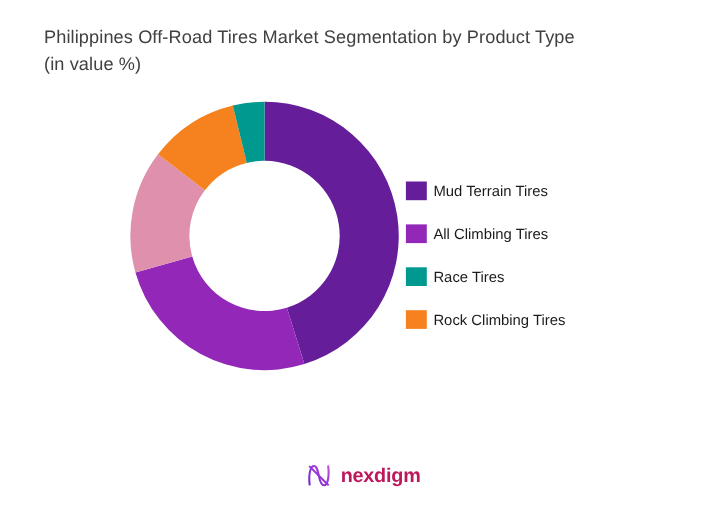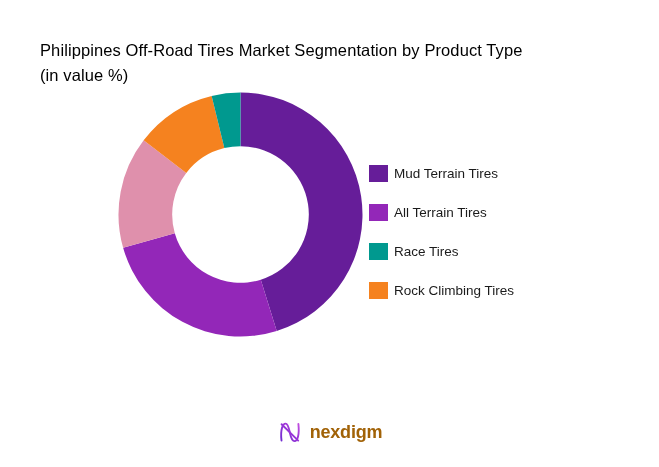--- a/index.html
+++ b/index.html
@@ -16,25 +16,25 @@
     overflow: hidden;
   }
   .page {
     position: absolute;
     inset: 0;
     background: #ffffff;
   }
   .chart-title {
     position: absolute;
     left: 40px;
-    top: 38px;
+    top: 22px;
     width: 590px;
     font-size: 16.5px;
     line-height: 25px;
-    color: #000000;
+    color: #404040;
     font-weight: 400;
     letter-spacing: 0.1px;
     white-space: pre-line;
   }
   .donut-wrap {
     position: absolute;
     left: 114px;
     top: 88px;
     width: 253px;
     height: 253px;
@@ -78,21 +78,21 @@
     display: flex;
     align-items: center;
     justify-content: center;
     gap: 7px;
   }
   .logo-mark { display: block; }
   .logo-text {
     font-size: 18px;
     font-weight: 700;
     letter-spacing: -0.2px;
-    color: #a16207;
+    color: #be185d;
     line-height: 18px;
   }
 </style>
 </head>
 <body>
 
 <div class="page">
 
   <div class="chart-title">Philippines Off-Road Tires Market Segmentation by Product Type
 (in value %)</div>
@@ -109,21 +109,21 @@
     </svg>
   </div>
 
   <div class="legend" id="legend">
       <div class="legend-row">
         <span class="legend-swatch" style="background: rgb(102, 29, 153);"></span>
         <span class="legend-label">Mud Terrain Tires</span>
       </div>
       <div class="legend-row">
         <span class="legend-swatch" style="background: rgb(147, 39, 184);"></span>
-        <span class="legend-label">All Terrain Tires</span>
+        <span class="legend-label">All Climbing Tires</span>
       </div>
       <div class="legend-row">
         <span class="legend-swatch" style="background: rgb(0, 153, 143);"></span>
         <span class="legend-label">Race Tires</span>
       </div>
       <div class="legend-row">
         <span class="legend-swatch" style="background: rgb(245, 130, 31);"></span>
         <span class="legend-label">Rock Climbing Tires</span>
       </div>
     </div>

